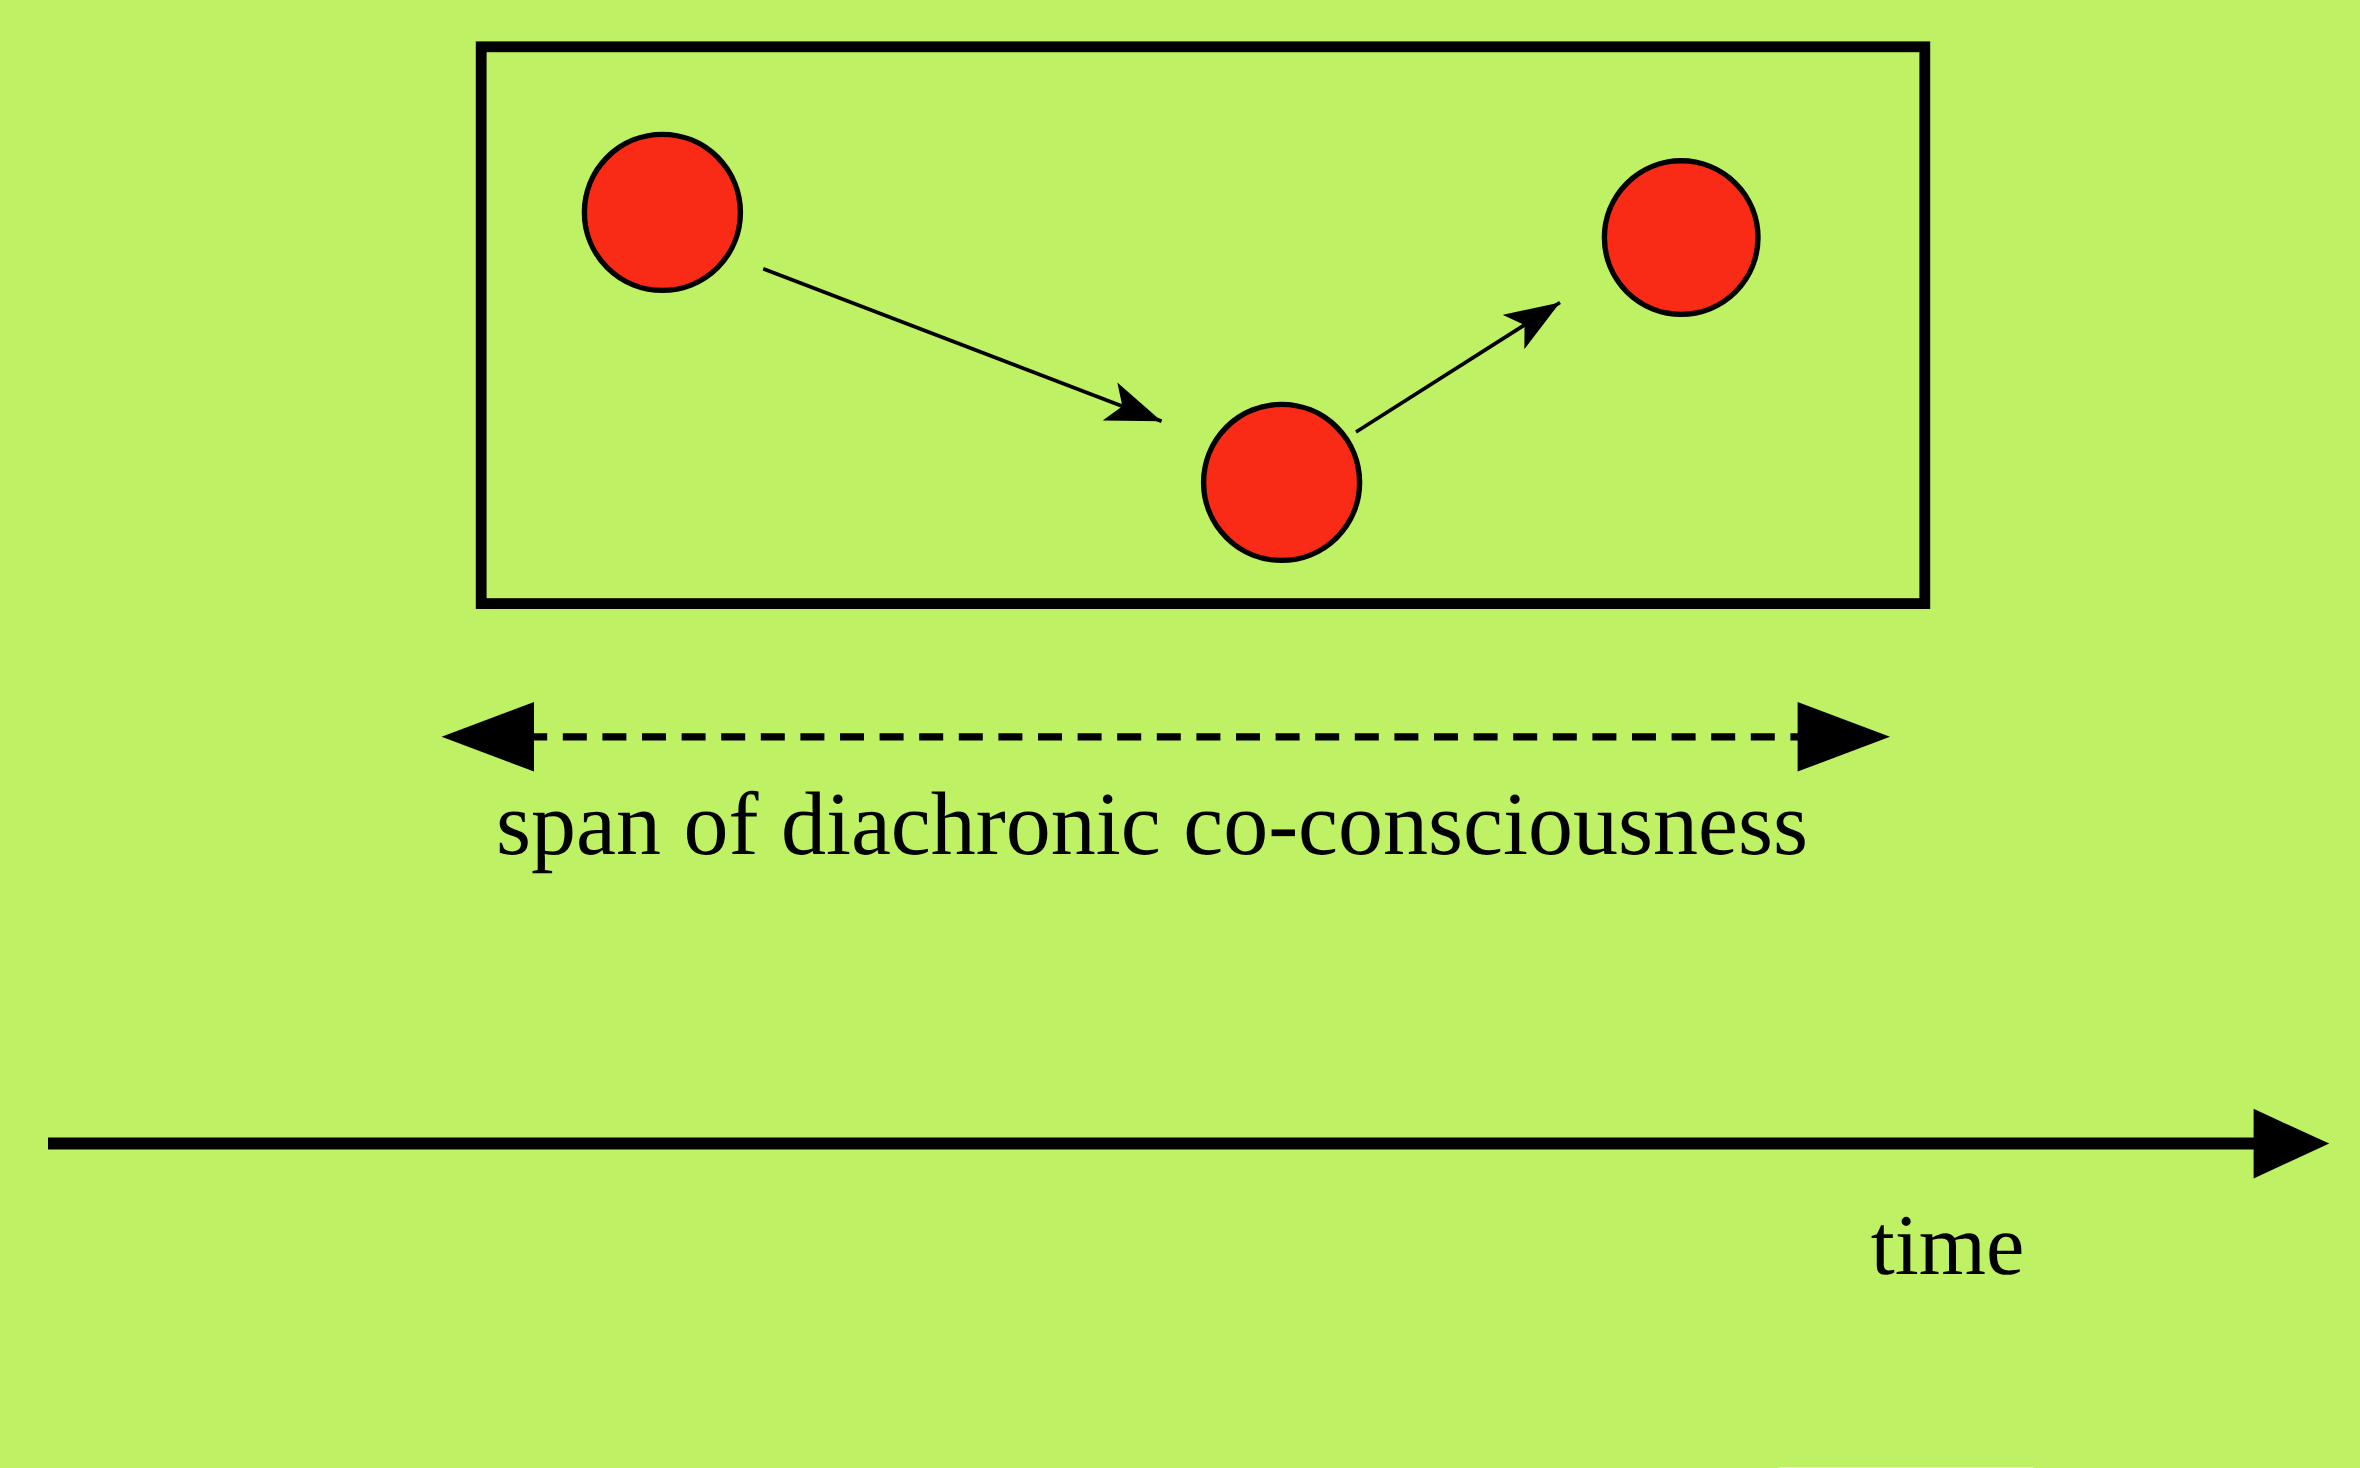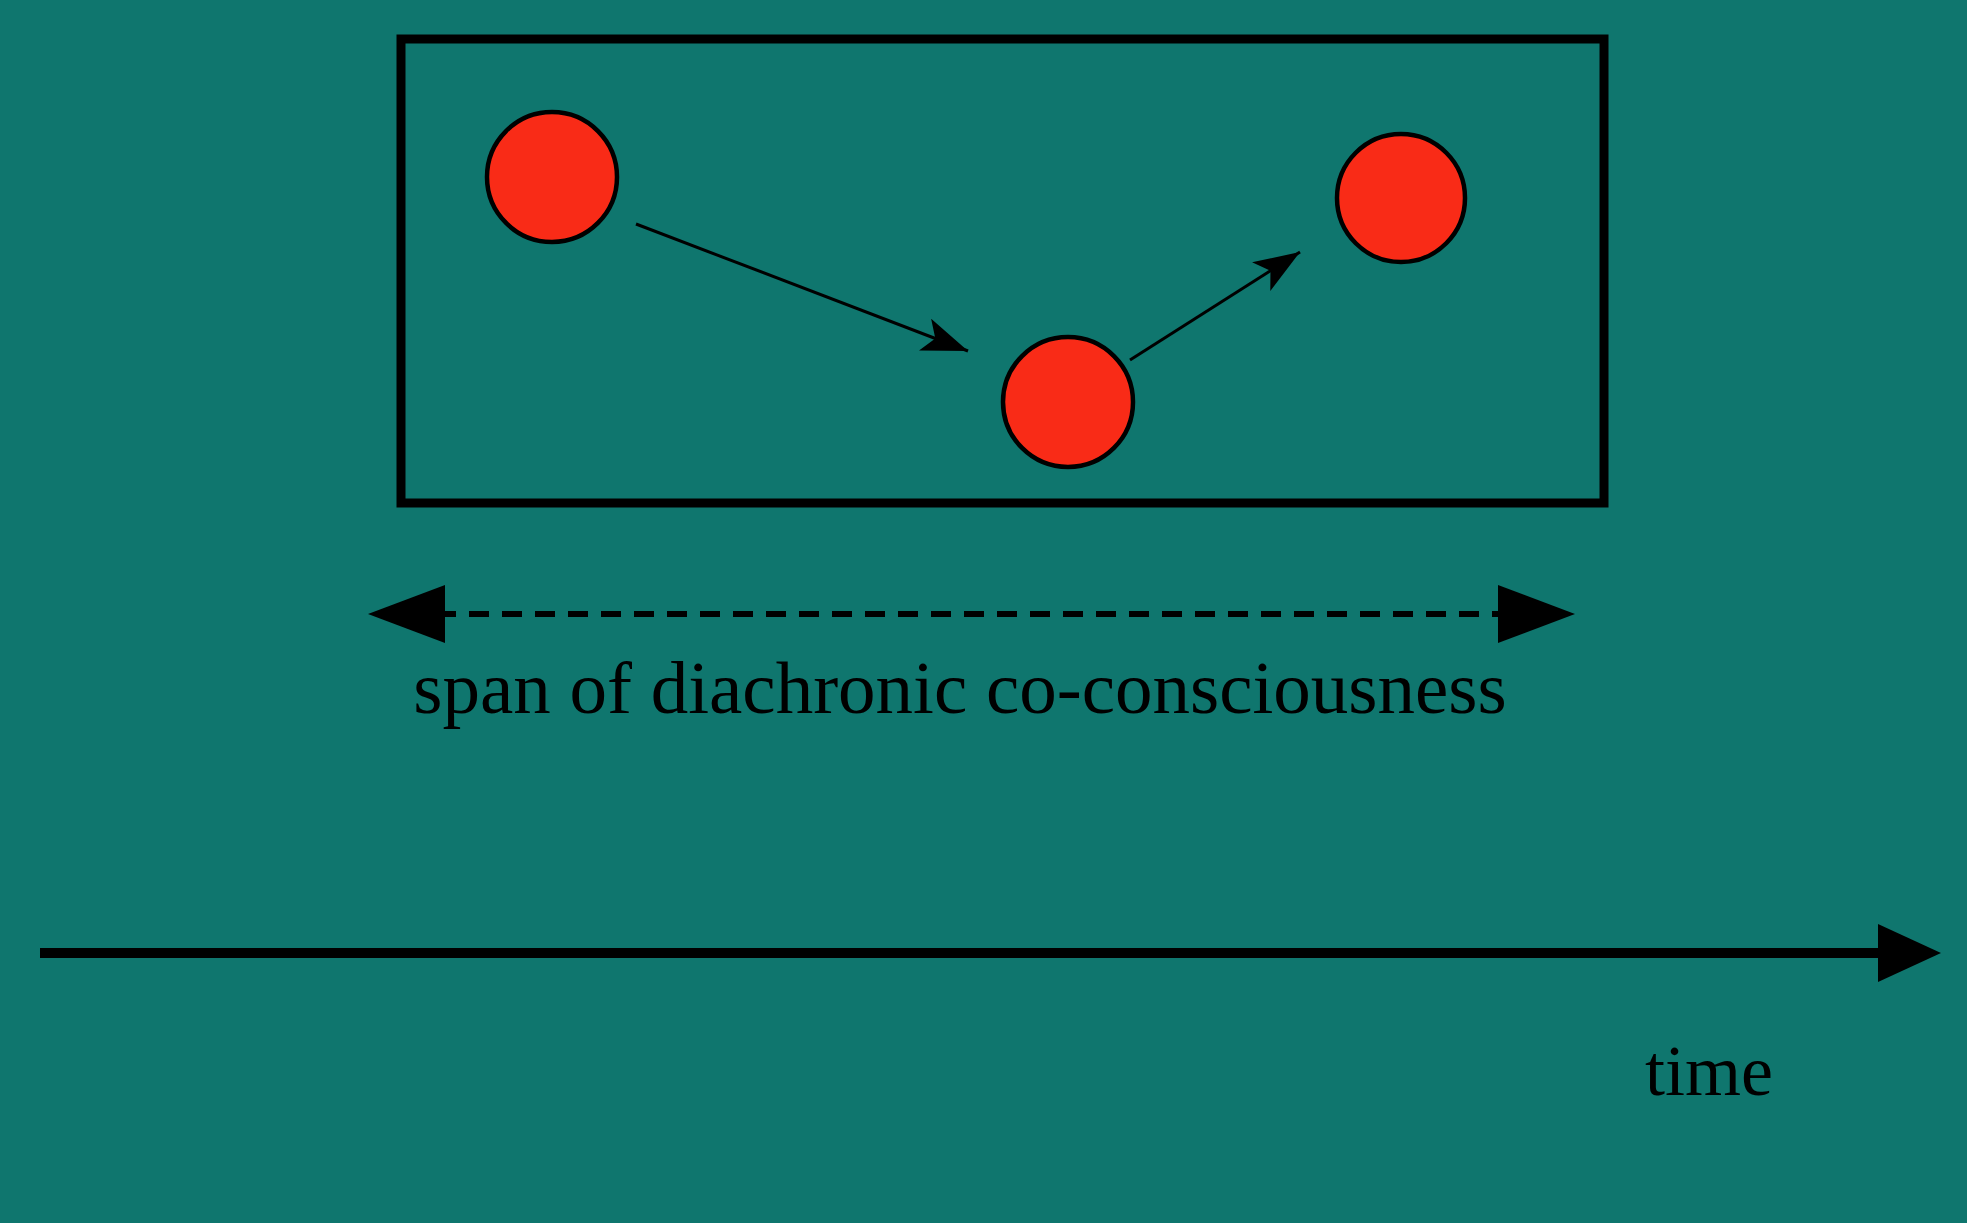--- a/index.html
+++ b/index.html
@@ -4,21 +4,21 @@
 <style>
   html, body {
     margin: 0;
     padding: 0;
     background: #ffffff;
   }
   .canvas {
     position: relative;
     width: 1967px;
     height: 1223px;
-    background: #0f766e;
+    background: #bef264;
     overflow: hidden;
     font-family: "Liberation Serif", serif;
   }
   .diagram-svg {
     position: absolute;
     left: 0;
     top: 0;
   }
   .diagram-label {
     position: absolute;
@@ -30,23 +30,22 @@
     left: 60px;
     top: 650px;
     width: 1800px;
     text-align: center;
     font-size: 75px;
   }
   .time-label {
     left: 1559px;
     top: 1002px;
     width: 300px;
-    text-align: center;
+    text-align: left;
     font-size: 72px;
-    margin-top: 33px;
   }
 </style>
 </head>
 <body>
 
 <div class="canvas">
 
   <svg class="diagram-svg" width="1967" height="1223" viewBox="0 0 1967 1223">
     <defs>
       <marker id="stealth-head" markerUnits="userSpaceOnUse" markerWidth="46" markerHeight="34" refX="46" refY="17" orient="auto">

